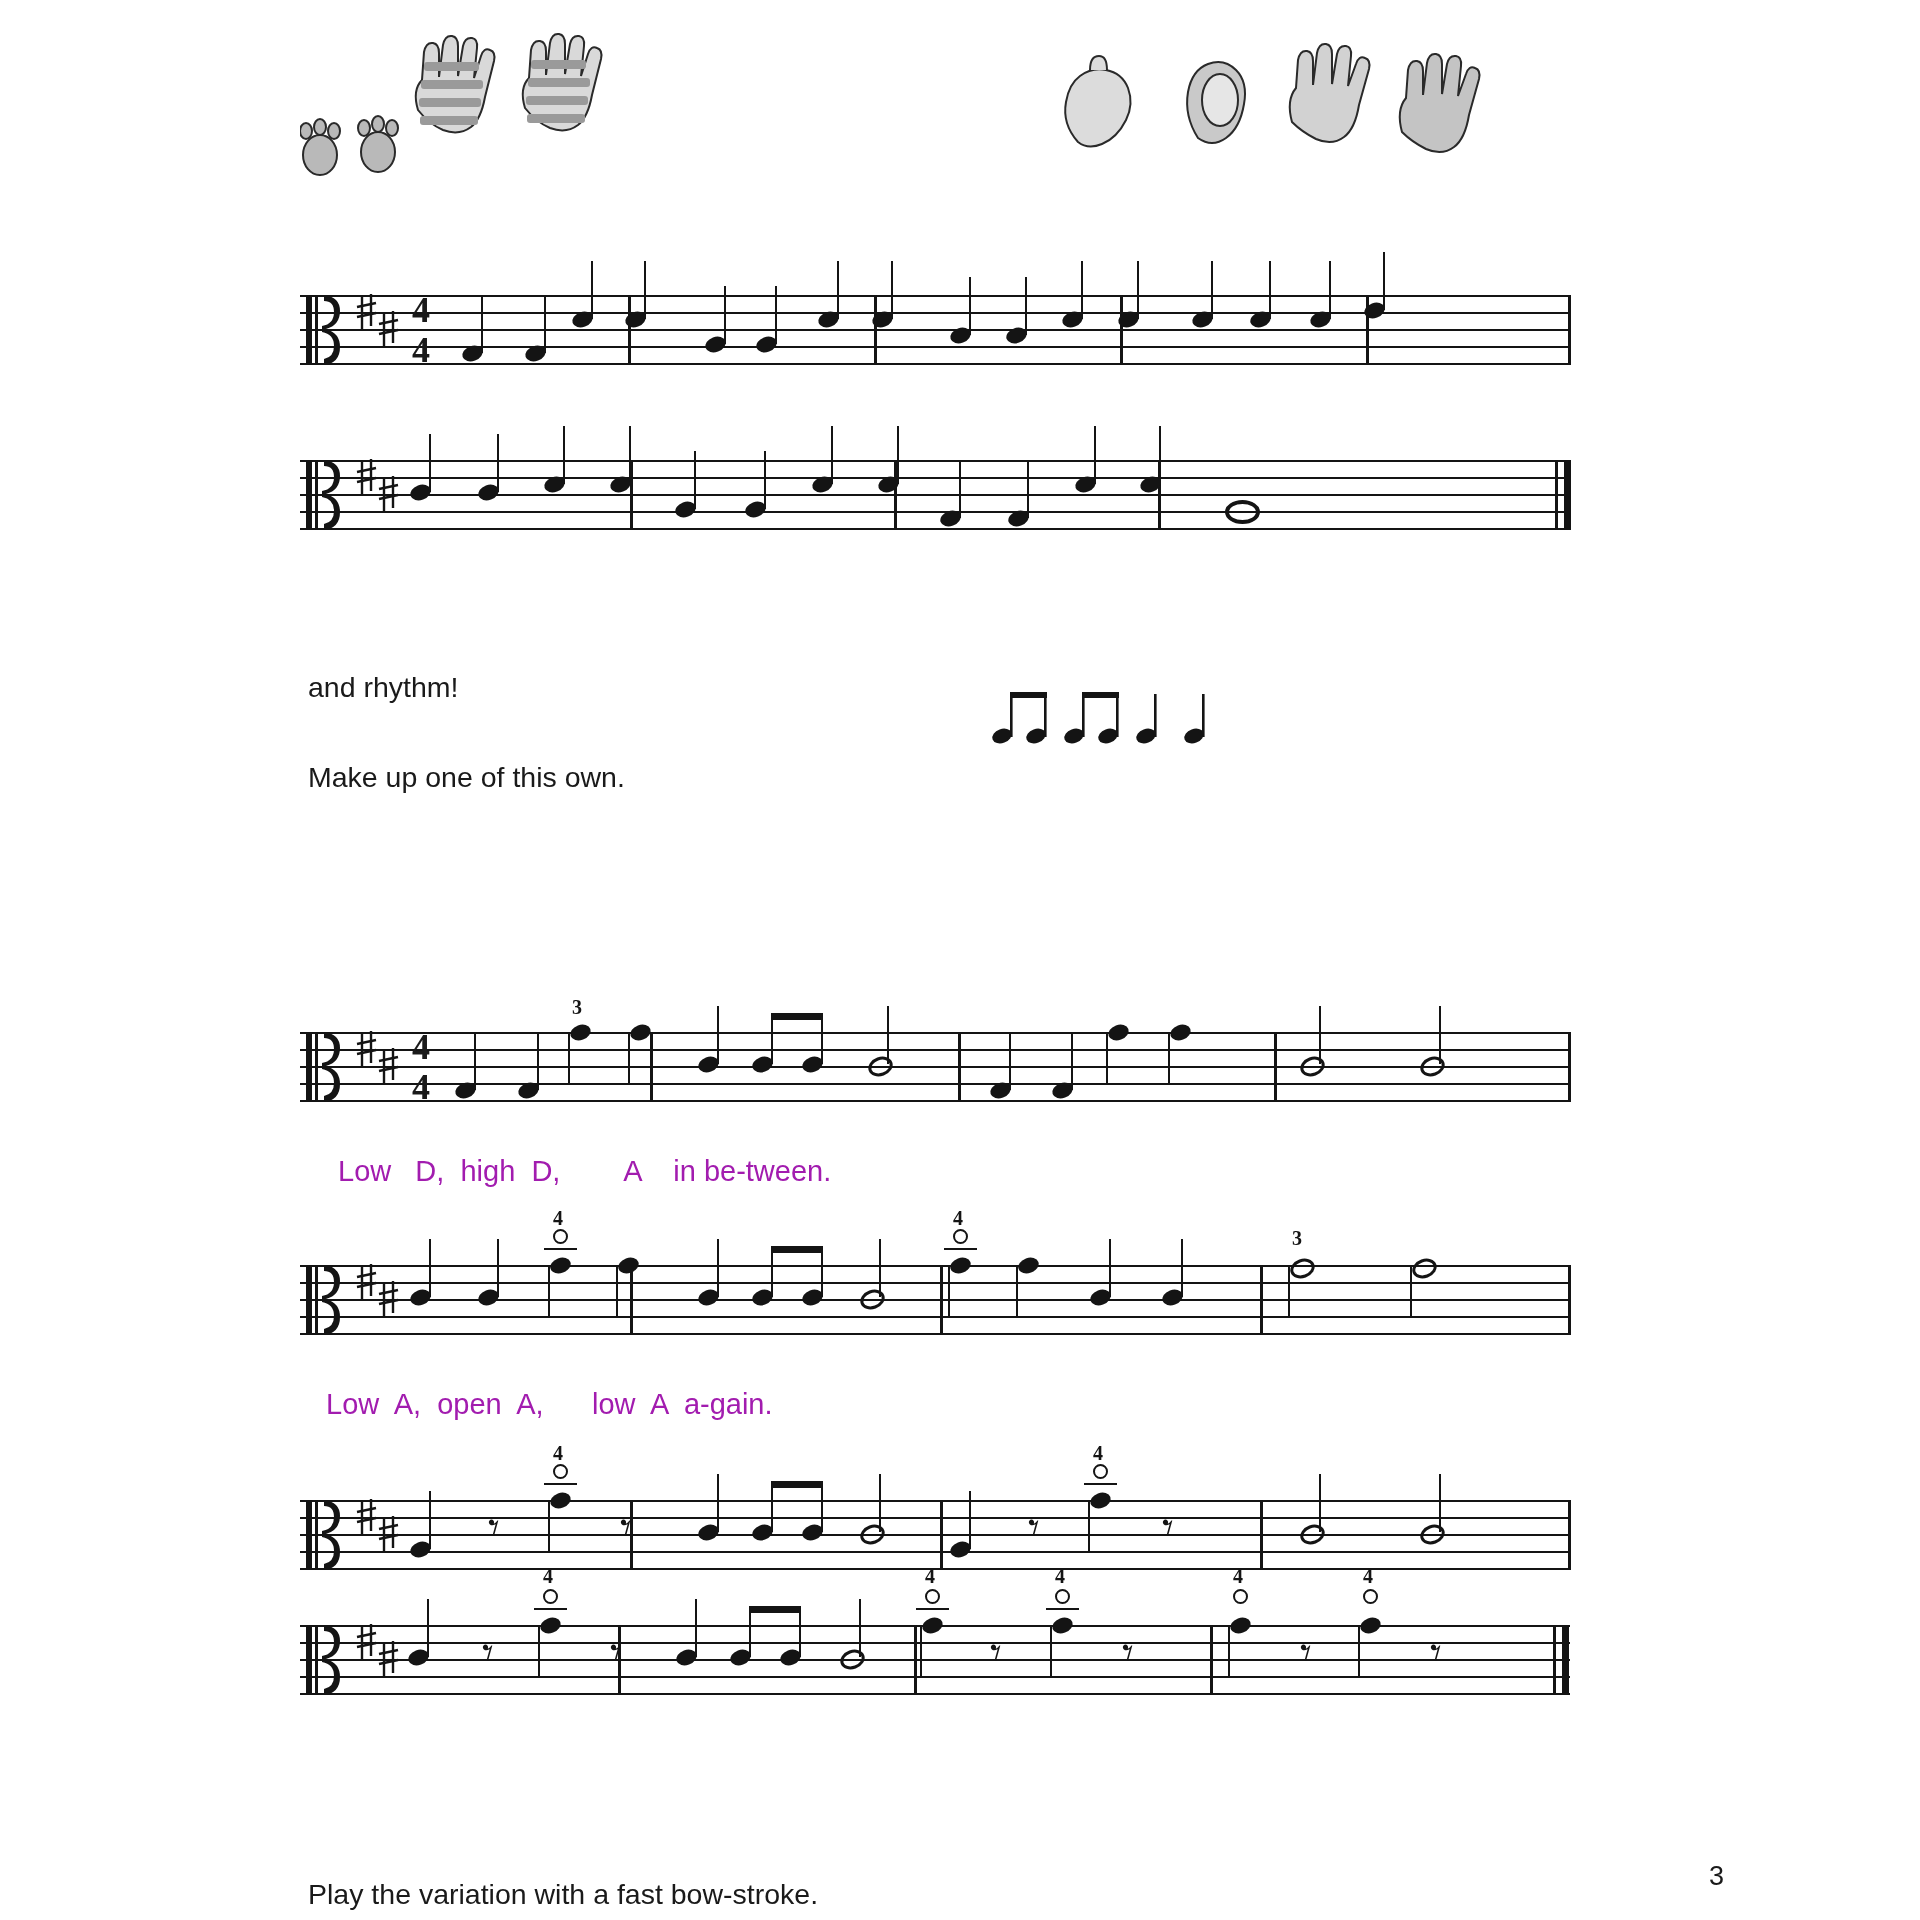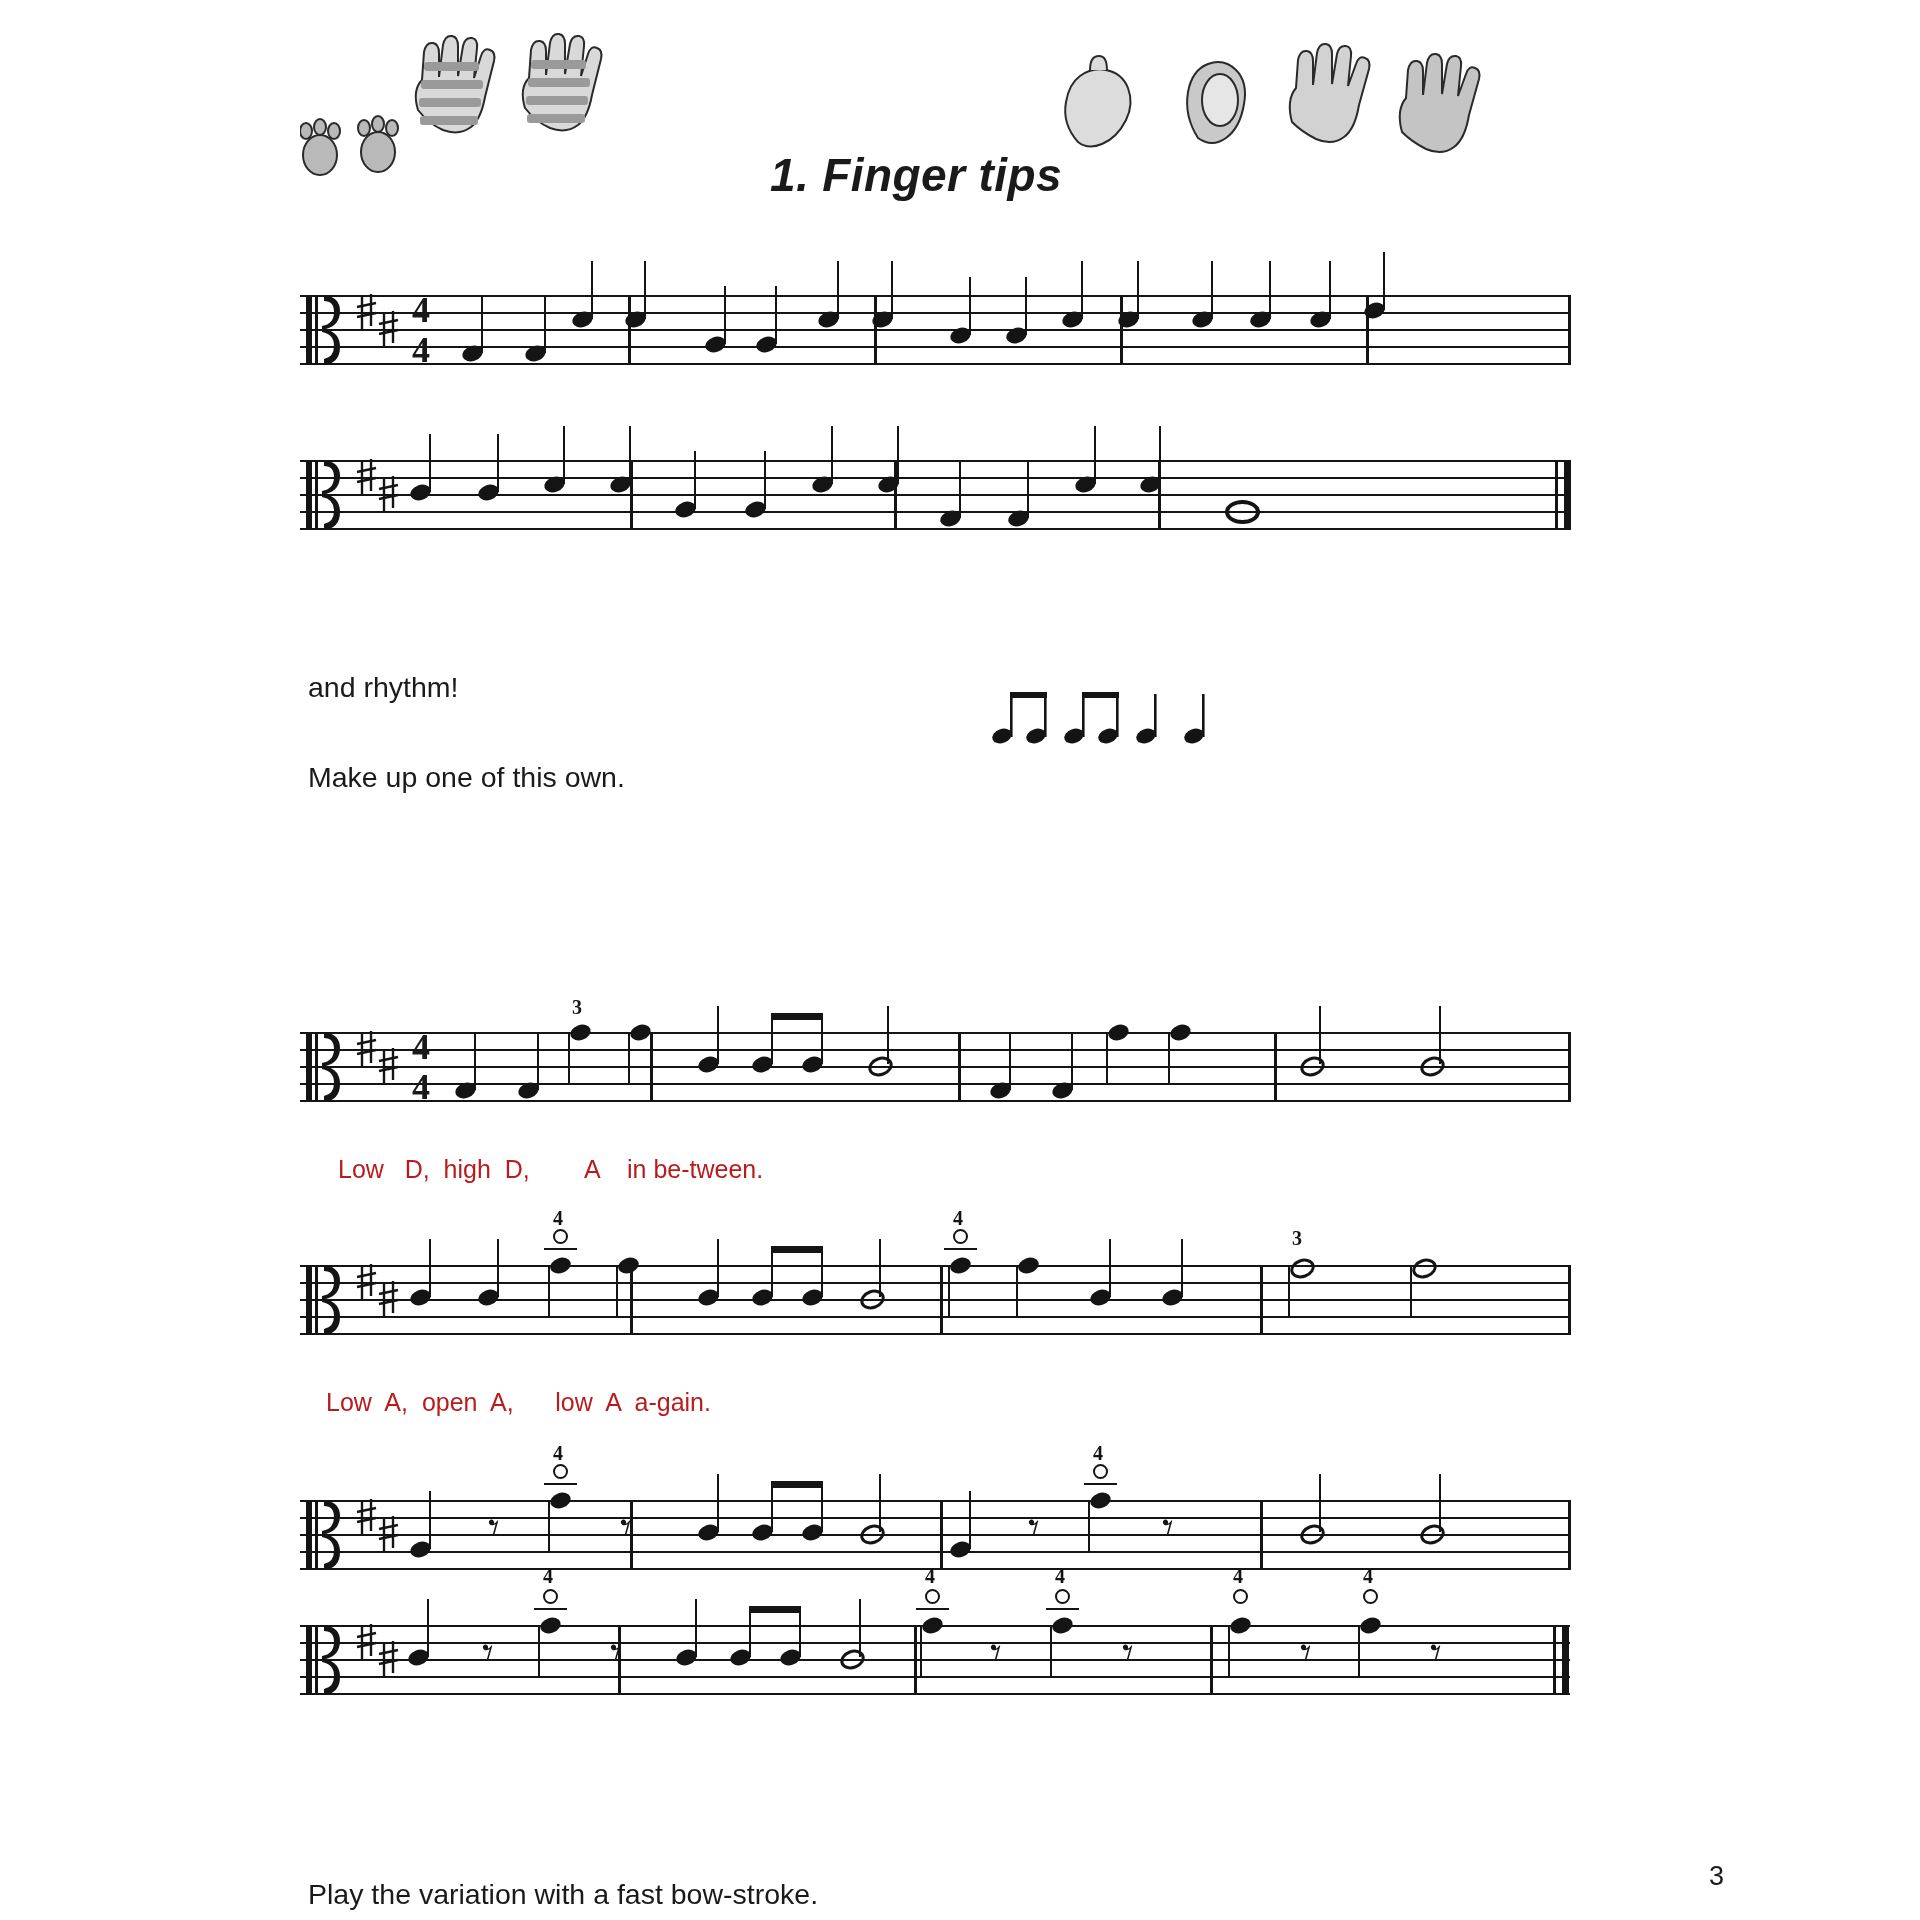--- a/index.html
+++ b/index.html
@@ -200,23 +200,23 @@
     position: absolute;
     font-family: "DejaVu Sans", sans-serif;
     font-size: 44px;
     line-height: 44px;
     color: #141414;
   }
 
   
   .lyrics {
     position: absolute;
-    font-size: 25px;
+    font-size: 29px;
     white-space: pre;
-    color: #b91c1c;
+    color: #a21caf;
   }
 
   
   .rhythmline {
     position: absolute;
     top: 688px;
     left: 990px;
     width: 260px;
     height: 60px;
   }
@@ -273,21 +273,20 @@
         <g transform="translate(980,14)">
           <path d="M12,78 q-6,-22 4,-34 l2,-28 q2,-10 9,-9 q6,1 6,10 l0,24 l4,-32 q2,-10 9,-9 q6,1 6,10 l0,30 l5,-30 q2,-9 9,-8 q6,1 5,10 l-3,30 l8,-22 q3,-9 9,-6 q6,2 4,11 l-10,36 q-4,24 -15,32 q-12,9 -28,2 q-14,-7 -24,-17 z" fill="#d2d2d2"></path>
         </g>
         <g transform="translate(1090,24)">
           <path d="M12,78 q-6,-22 4,-34 l2,-28 q2,-10 9,-9 q6,1 6,10 l0,24 l4,-32 q2,-10 9,-9 q6,1 6,10 l0,30 l5,-30 q2,-9 9,-8 q6,1 5,10 l-3,30 l8,-22 q3,-9 9,-6 q6,2 4,11 l-10,36 q-4,24 -15,32 q-12,9 -28,2 q-14,-7 -24,-17 z" fill="#c4c4c4"></path>
         </g>
       </g>
     </svg>
   </div>
 
-  <div class="title1">1. Finger tips</div>
 
   <div class="system" style="top:295px;">
     <div class="staff-lines">
         <i></i>
         <i></i>
         <i></i>
         <i></i>
         <i></i>
       </div>
 

